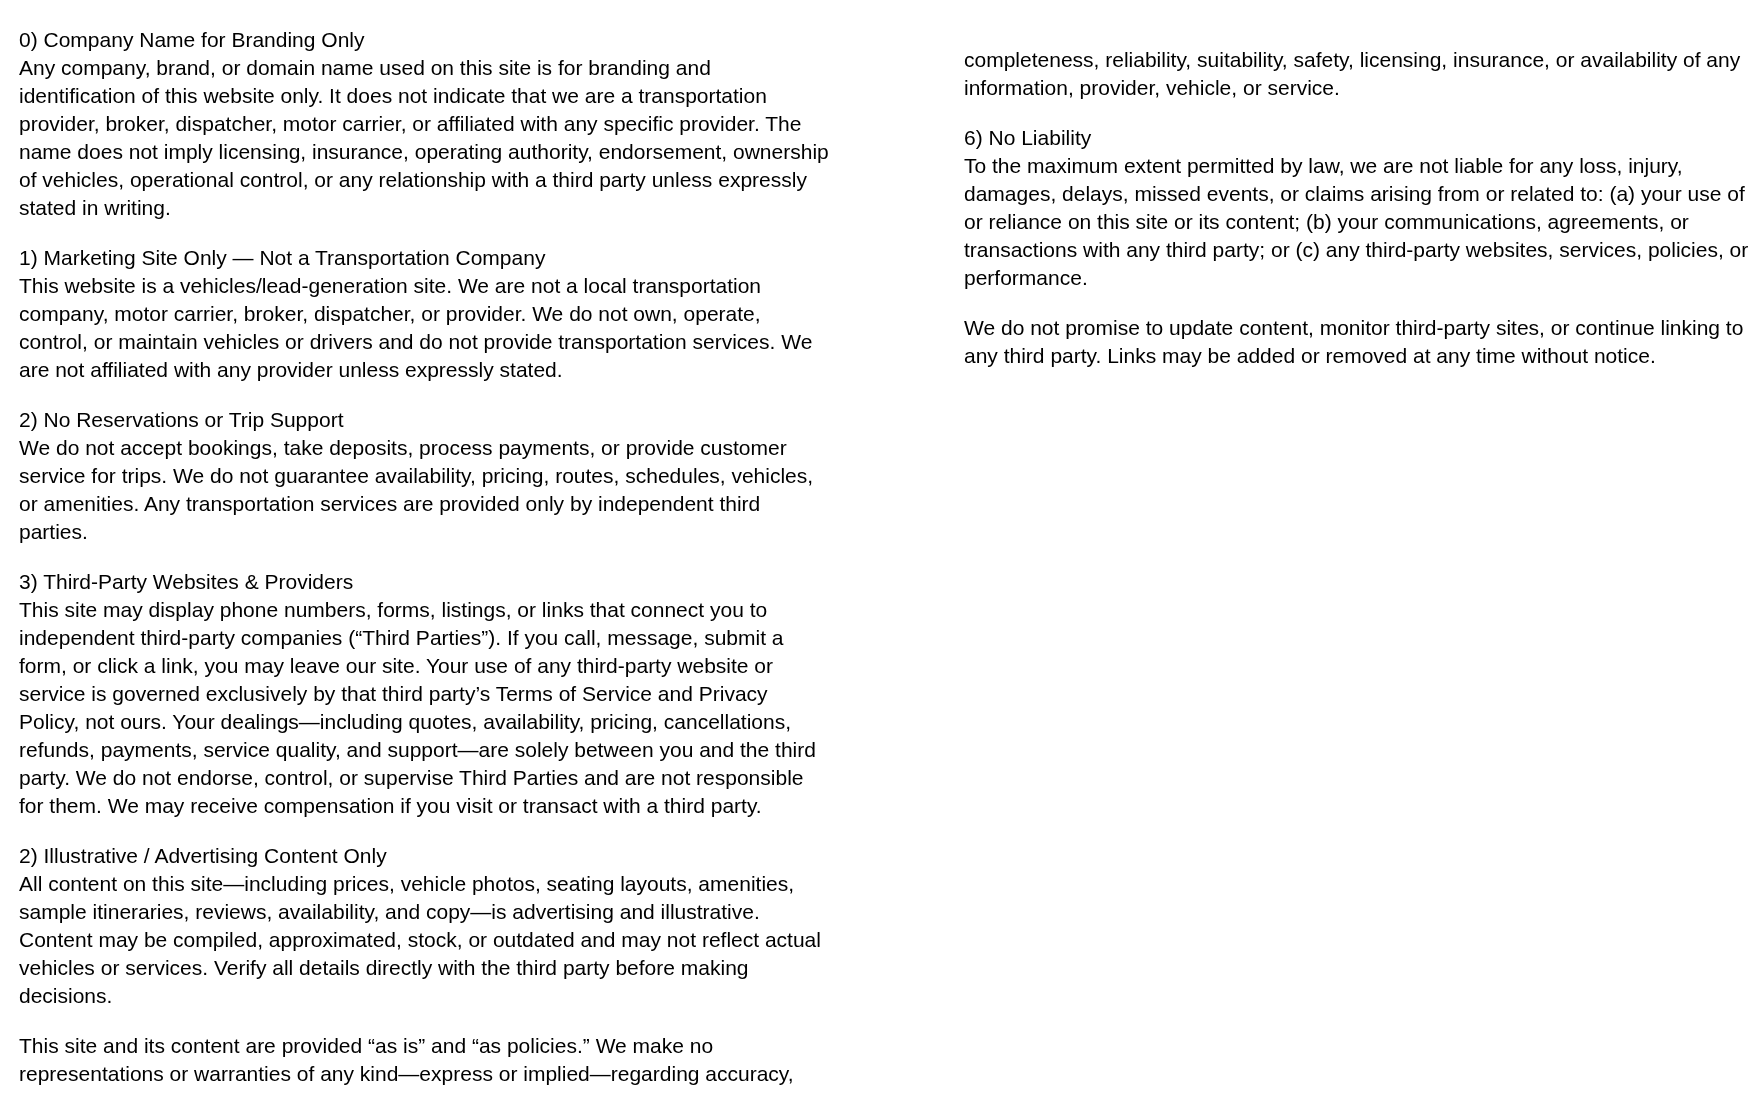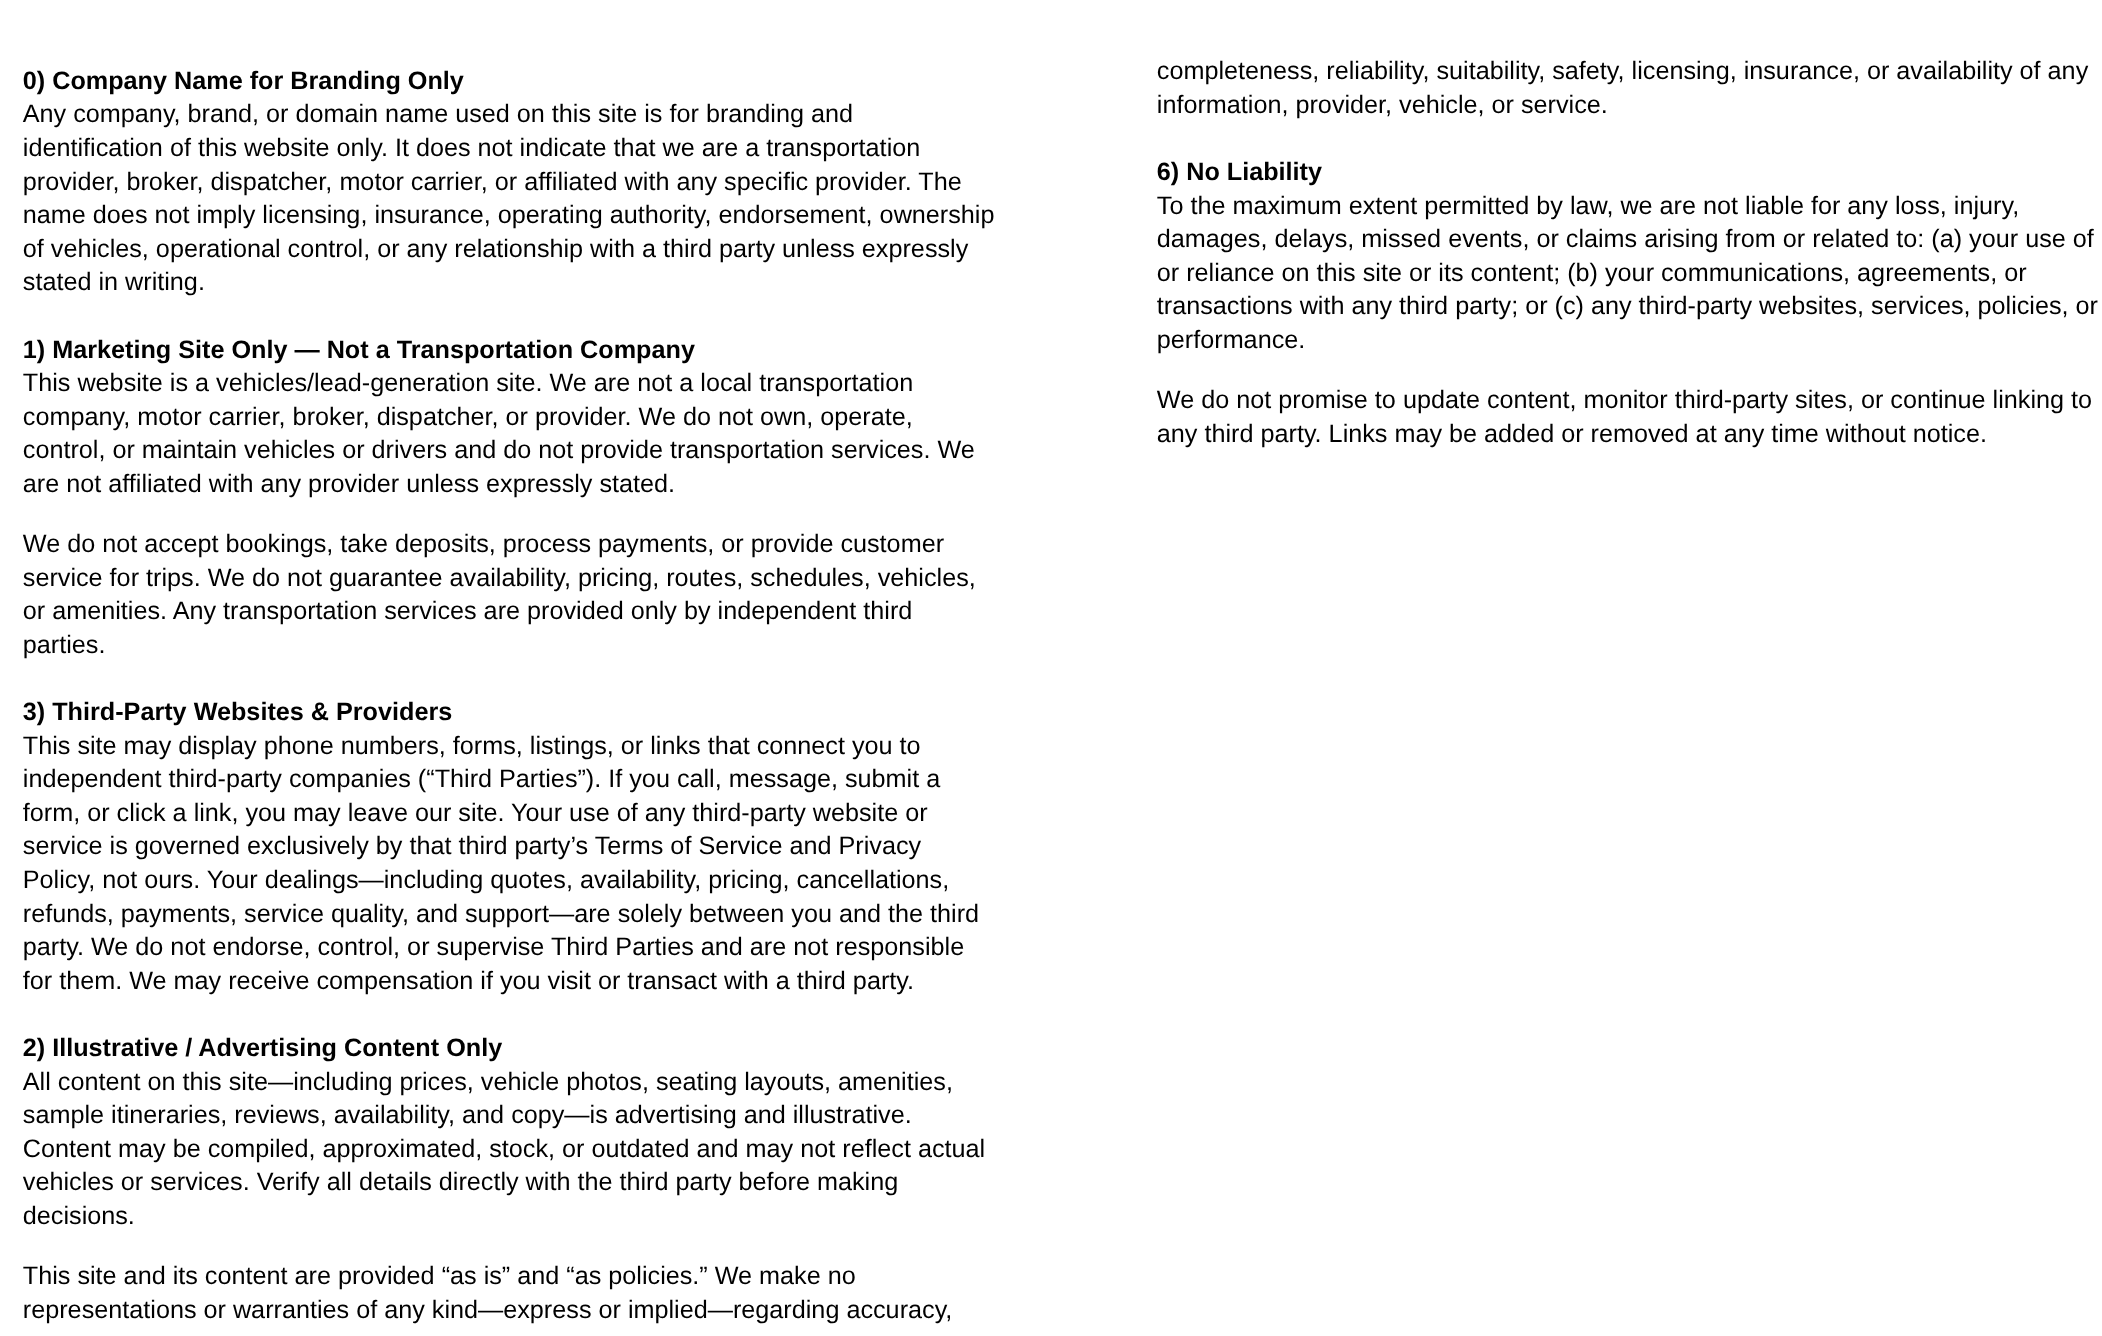--- a/index.html
+++ b/index.html
@@ -29,41 +29,41 @@
   }
   .col-right {
     left: 964px;
     top: 46px;
     width: 790px;
   }
   .section {
     margin: 0 0 22px 0;
   }
   .section-heading {
-    font-weight: 700;
-    margin-top: 28px;
+    font-weight: 400;
   }
   .section-body b {
     font-weight: 400;
   }
 </style>
 </head>
 <body>
 
 <main>
   <div class="col col-left">
       <section class="section">
         <div class="section-heading">0) Company Name for Branding Only</div>
         <div class="section-body">Any company, brand, or domain name used on this site is for branding and identification of this website only. It does not indicate that we are a transportation provider, broker, dispatcher, motor carrier, or affiliated with any specific provider. The name does not imply licensing, insurance, operating authority, endorsement, ownership of vehicles, operational control, or any relationship with a third party unless expressly stated in writing.</div>
       </section>
       <section class="section">
         <div class="section-heading">1) Marketing Site Only — Not a Transportation Company</div>
         <div class="section-body"> This website is a <b>vehicles/lead-generation</b> site. We are <b>not</b> a local transportation company, motor carrier, broker, dispatcher, or provider. We <b>do not</b> own, operate, control, or maintain vehicles or drivers and <b>do not</b> provide transportation services. We are <b>not affiliated</b> with any provider unless expressly stated.</div>
       </section>
       <section class="section">
+        <div class="section-heading">2) No Reservations or Trip Support</div>
         <div class="section-body"> We <b>do not</b> accept bookings, take deposits, process payments, or provide customer service for trips. We <b>do not</b> guarantee availability, pricing, routes, schedules, vehicles, or amenities. Any transportation services are provided <b>only</b> by independent third parties.</div>
       </section>
       <section class="section">
         <div class="section-heading">3) Third-Party Websites &amp; Providers</div>
         <div class="section-body"> This site may display phone numbers, forms, listings, or links that connect you to <b>independent third-party</b> companies (“Third Parties”). If you call, message, submit a form, or click a link, you may leave our site. Your use of any third-party website or service is governed <b>exclusively</b> by that third party’s <b>Terms of Service</b> and <b>Privacy Policy</b>, <b>not ours</b>. Your dealings—including quotes, availability, pricing, cancellations, refunds, payments, service quality, and support—are <b>solely between you and the third party</b>. We do <b>not</b> endorse, control, or supervise Third Parties and are <b>not responsible</b> for them. We may receive compensation if you visit or transact with a third party.</div>
       </section>
       <section class="section">
         <div class="section-heading">2) Illustrative / Advertising Content Only</div>
         <div class="section-body"> All content on this site—including prices, vehicle photos, seating layouts, amenities, sample itineraries, reviews, availability, and copy—is <b>advertising and illustrative</b>. Content may be compiled, approximated, stock, or outdated and may <b>not</b> reflect actual vehicles or services. Verify all details <b>directly with the third party</b> before making decisions.</div>
       </section>

